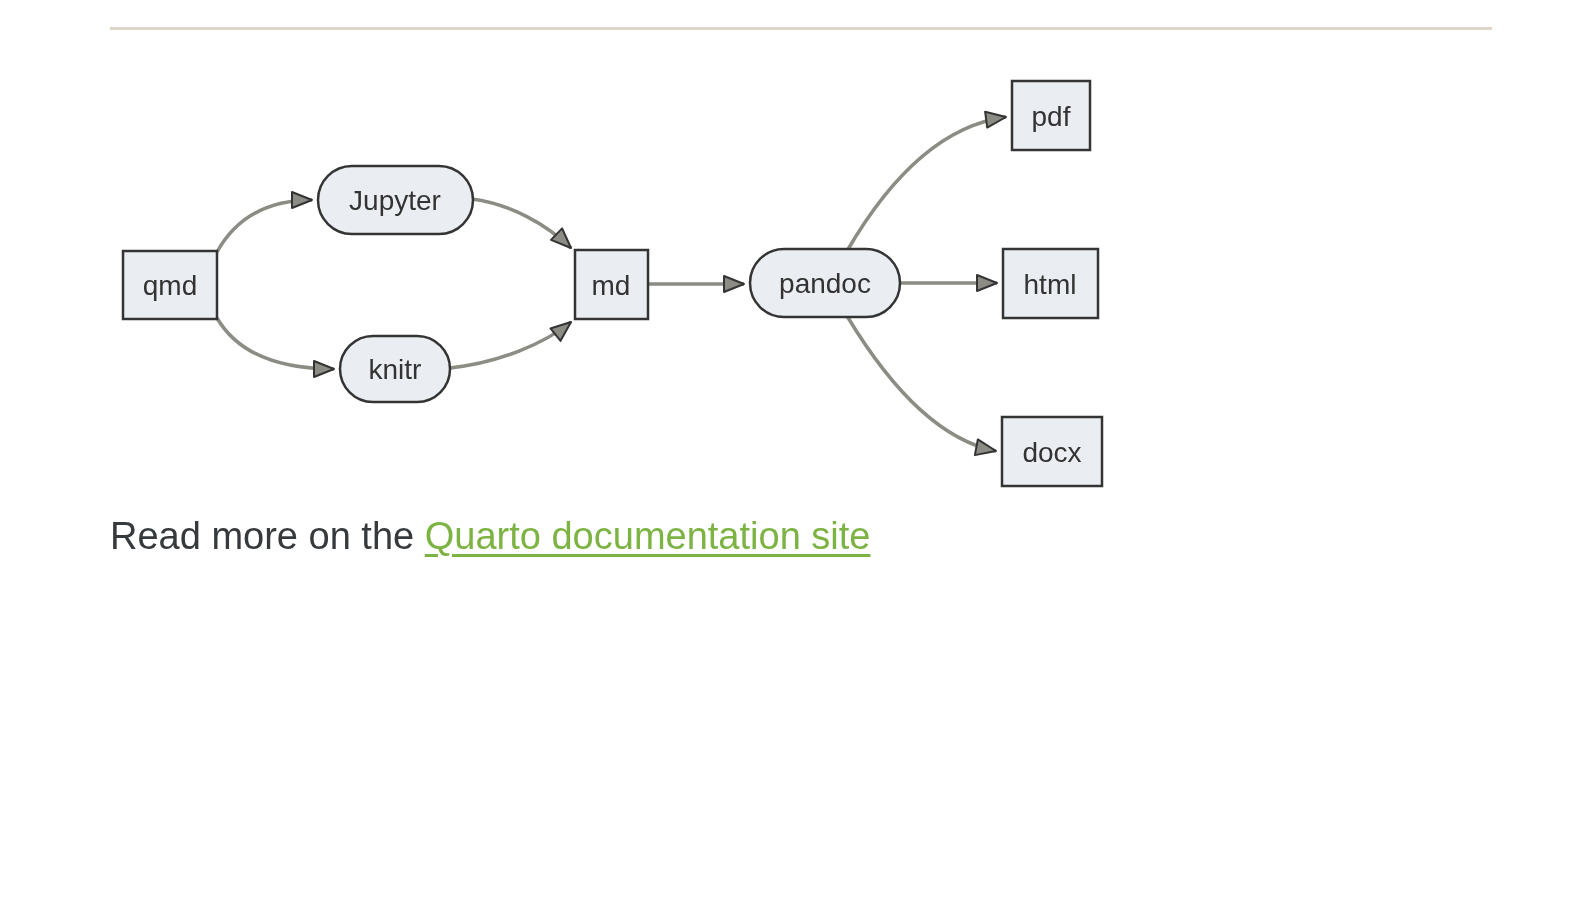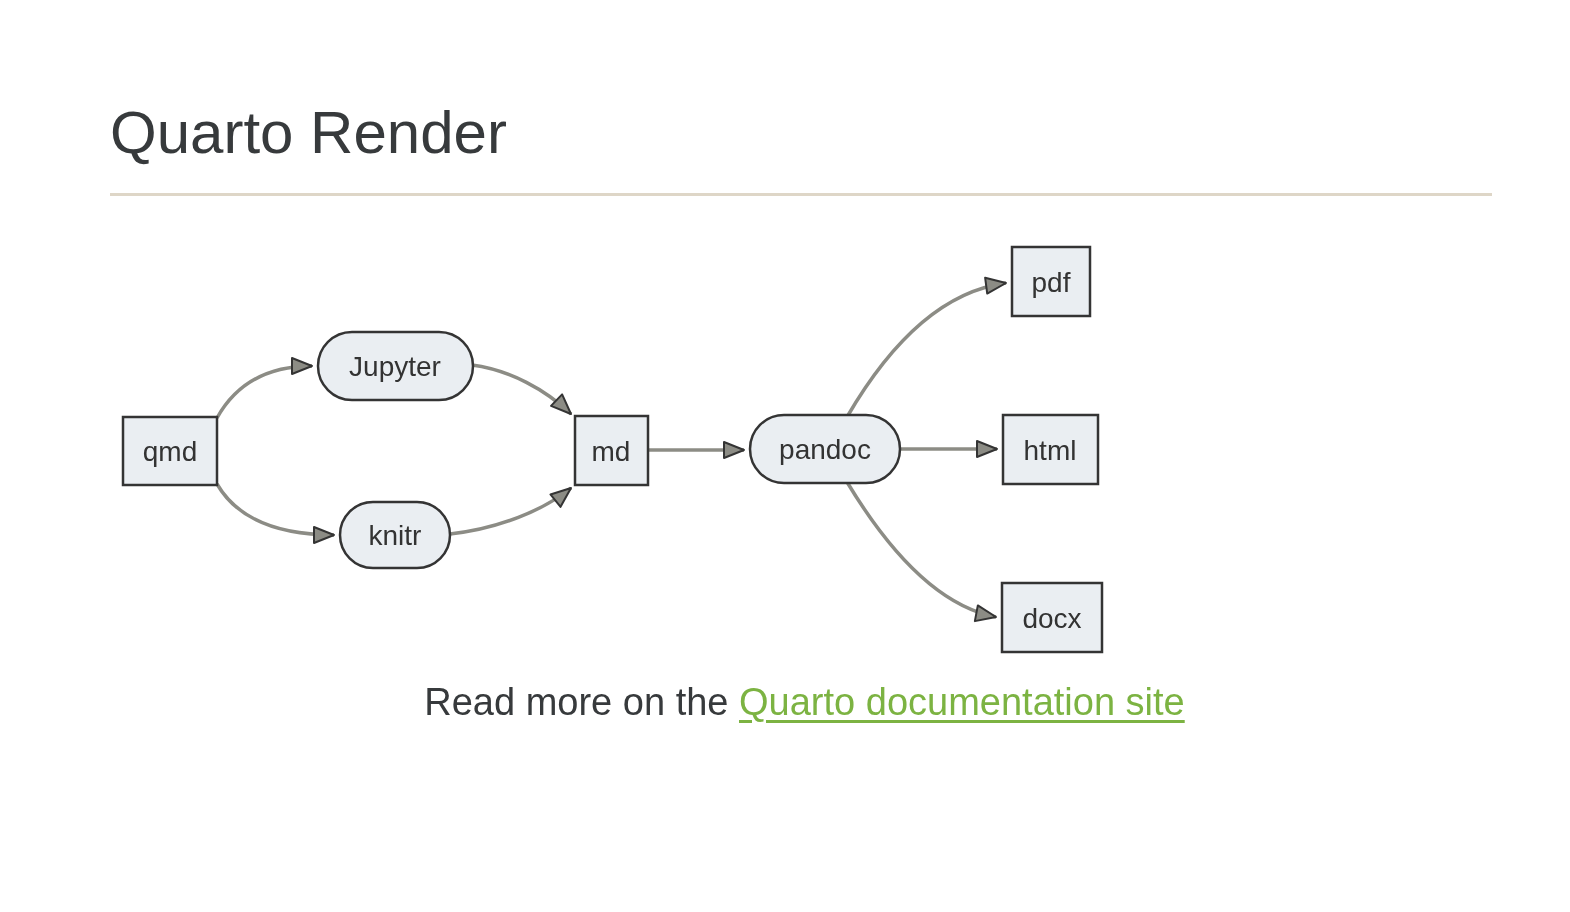--- a/index.html
+++ b/index.html
@@ -43,39 +43,37 @@
     stroke: #8c8c85;
     stroke-width: 3.5;
   }
   .flow-label {
     fill: #333333;
     font-family: "Liberation Sans", sans-serif;
     font-size: 28px;
     text-anchor: middle;
   }
   p.read-more {
-    margin: 10px 0 0 7px;
+    margin: 10px 0 0 0;
     font-size: 38px;
     line-height: 1.4;
     color: #373a3c;
-    text-align: center;
   }
   p.read-more a {
     color: #7cb342;
     text-decoration: underline;
     text-decoration-thickness: 2.5px;
     text-underline-offset: 5px;
   }
 </style>
 </head>
 <body>
 
 <div class="content">
 
-  <h1 class="page-title">Quarto Render</h1>
 
   <hr class="title-rule">
 
   <figure class="diagram-figure">
     <svg width="1010" height="430" viewBox="0 0 1010 430">
       <defs>
         <marker id="arrow" viewBox="0 0 24 20" refX="22" refY="10" markerWidth="24" markerHeight="20" markerUnits="userSpaceOnUse" orient="auto">
           <path d="M2,2 L22,10 L2,18 Z" fill="#8c8c85" stroke="#343434" stroke-width="2" stroke-linejoin="round"></path>
         </marker>
       </defs>

